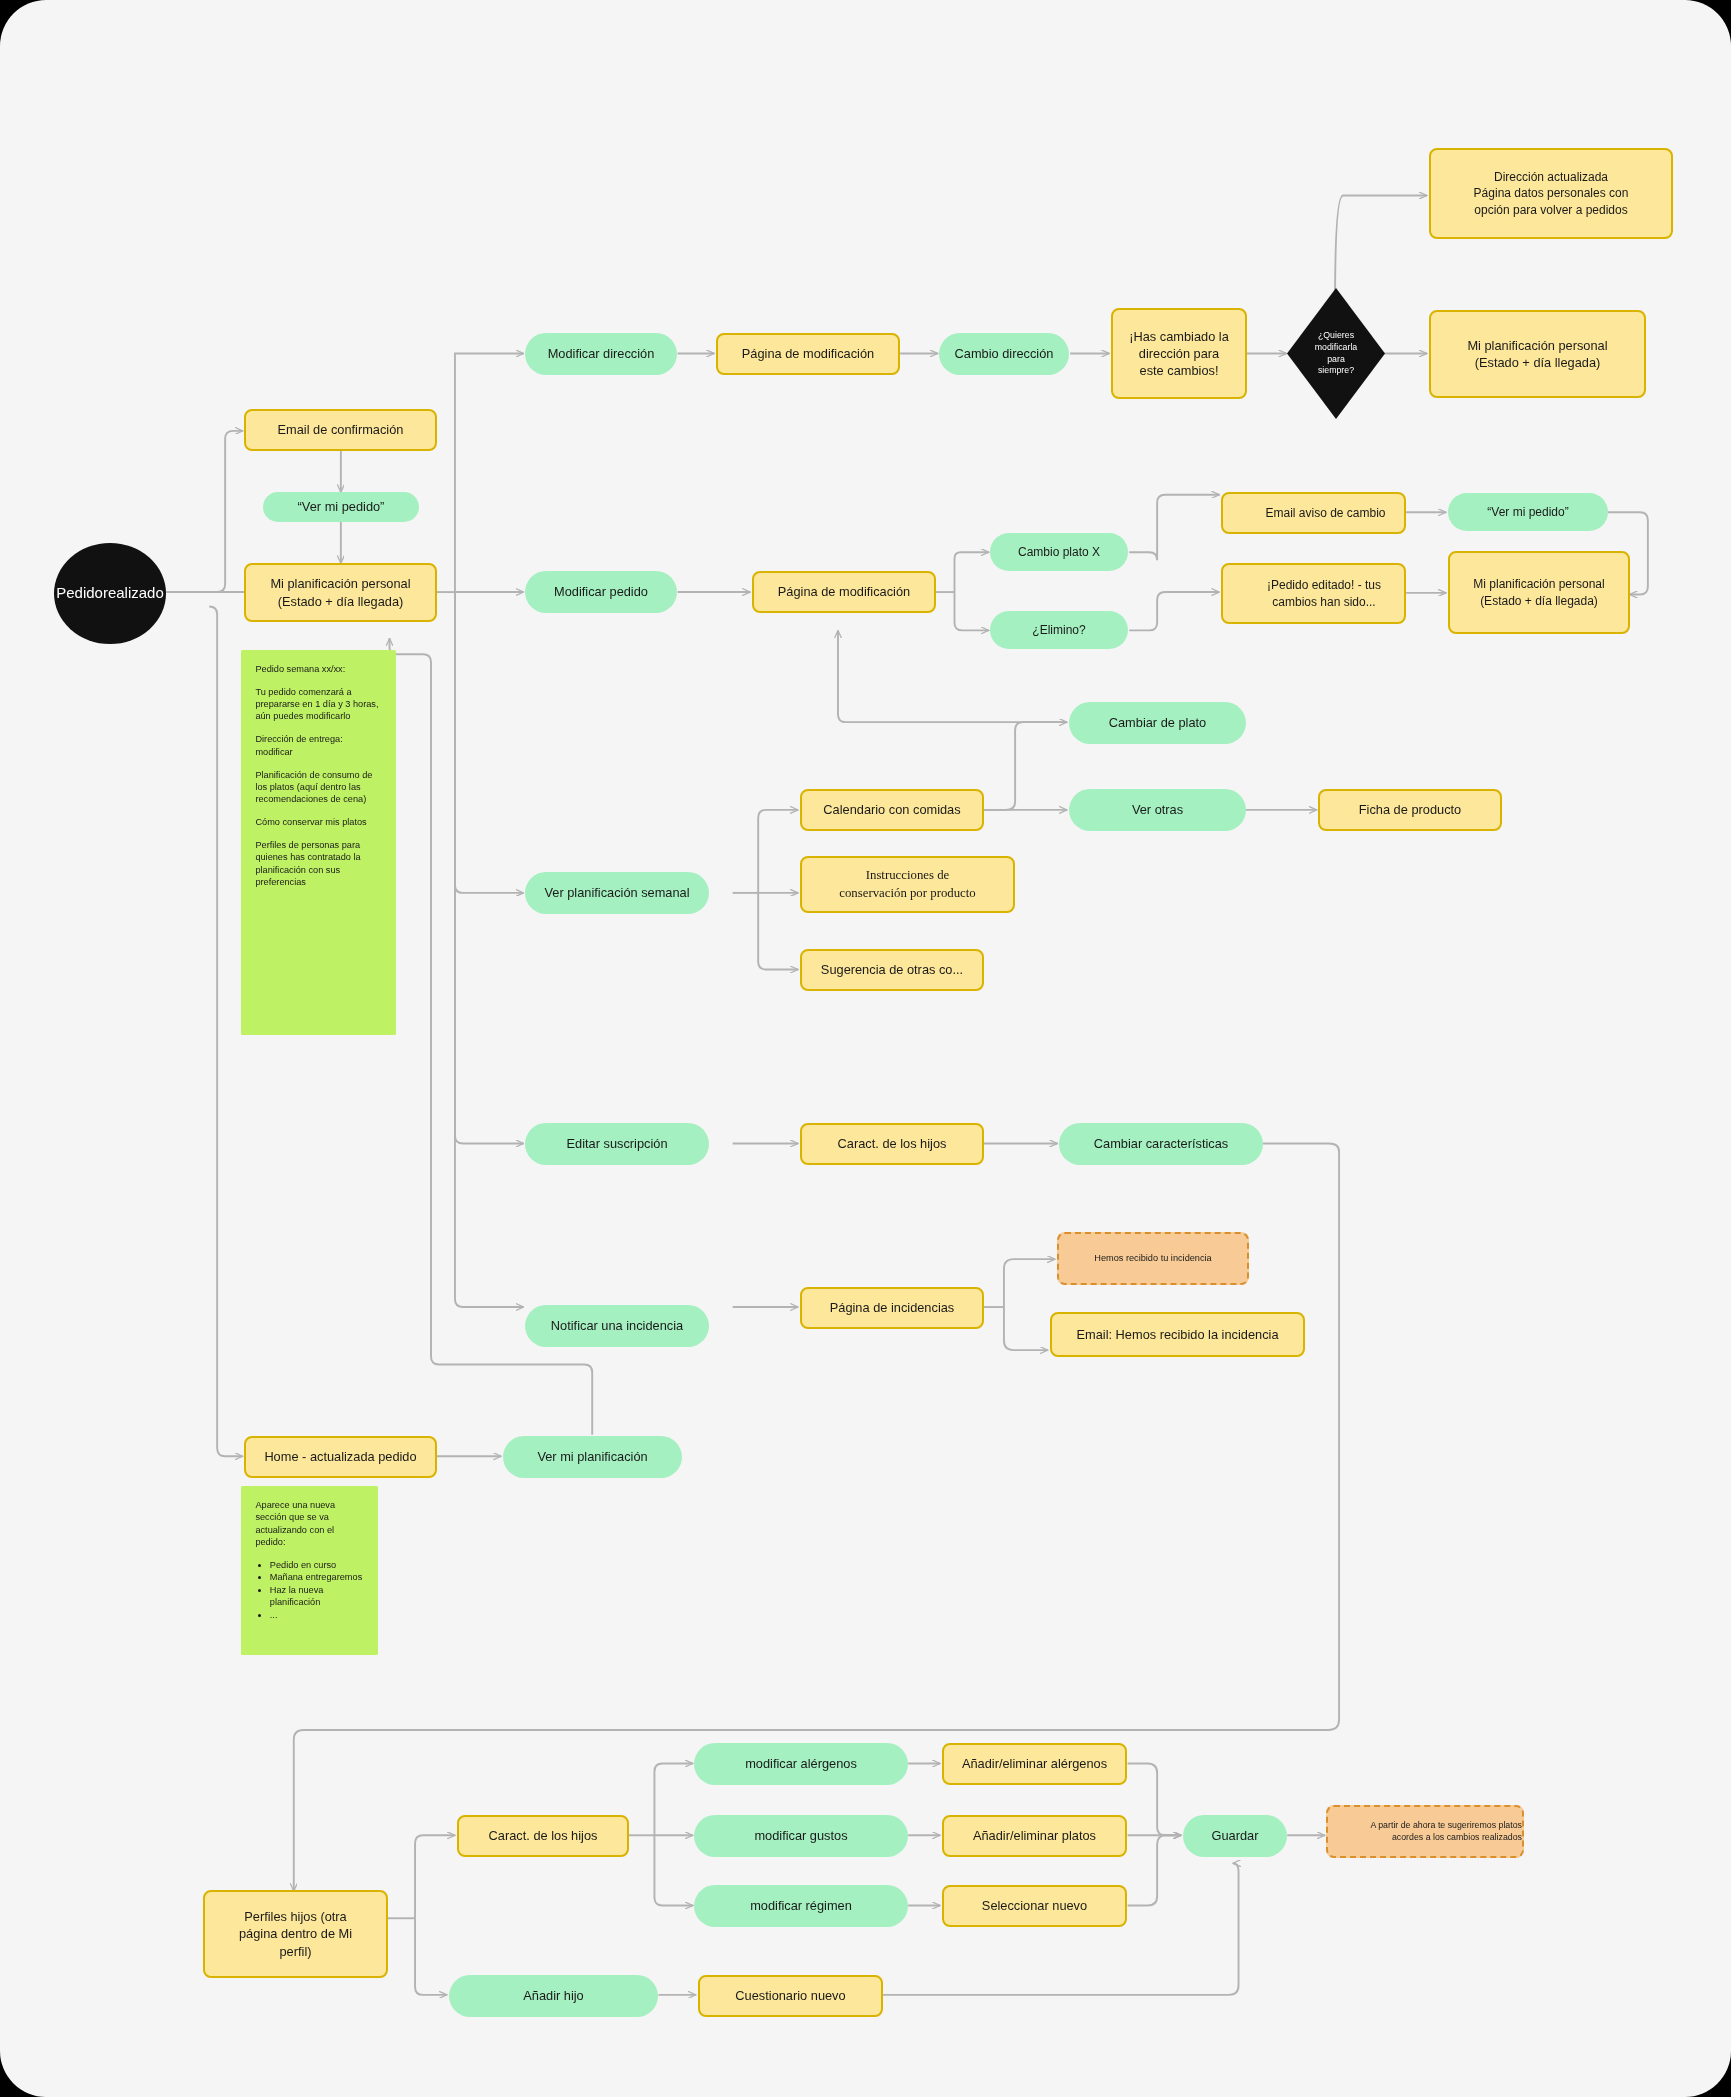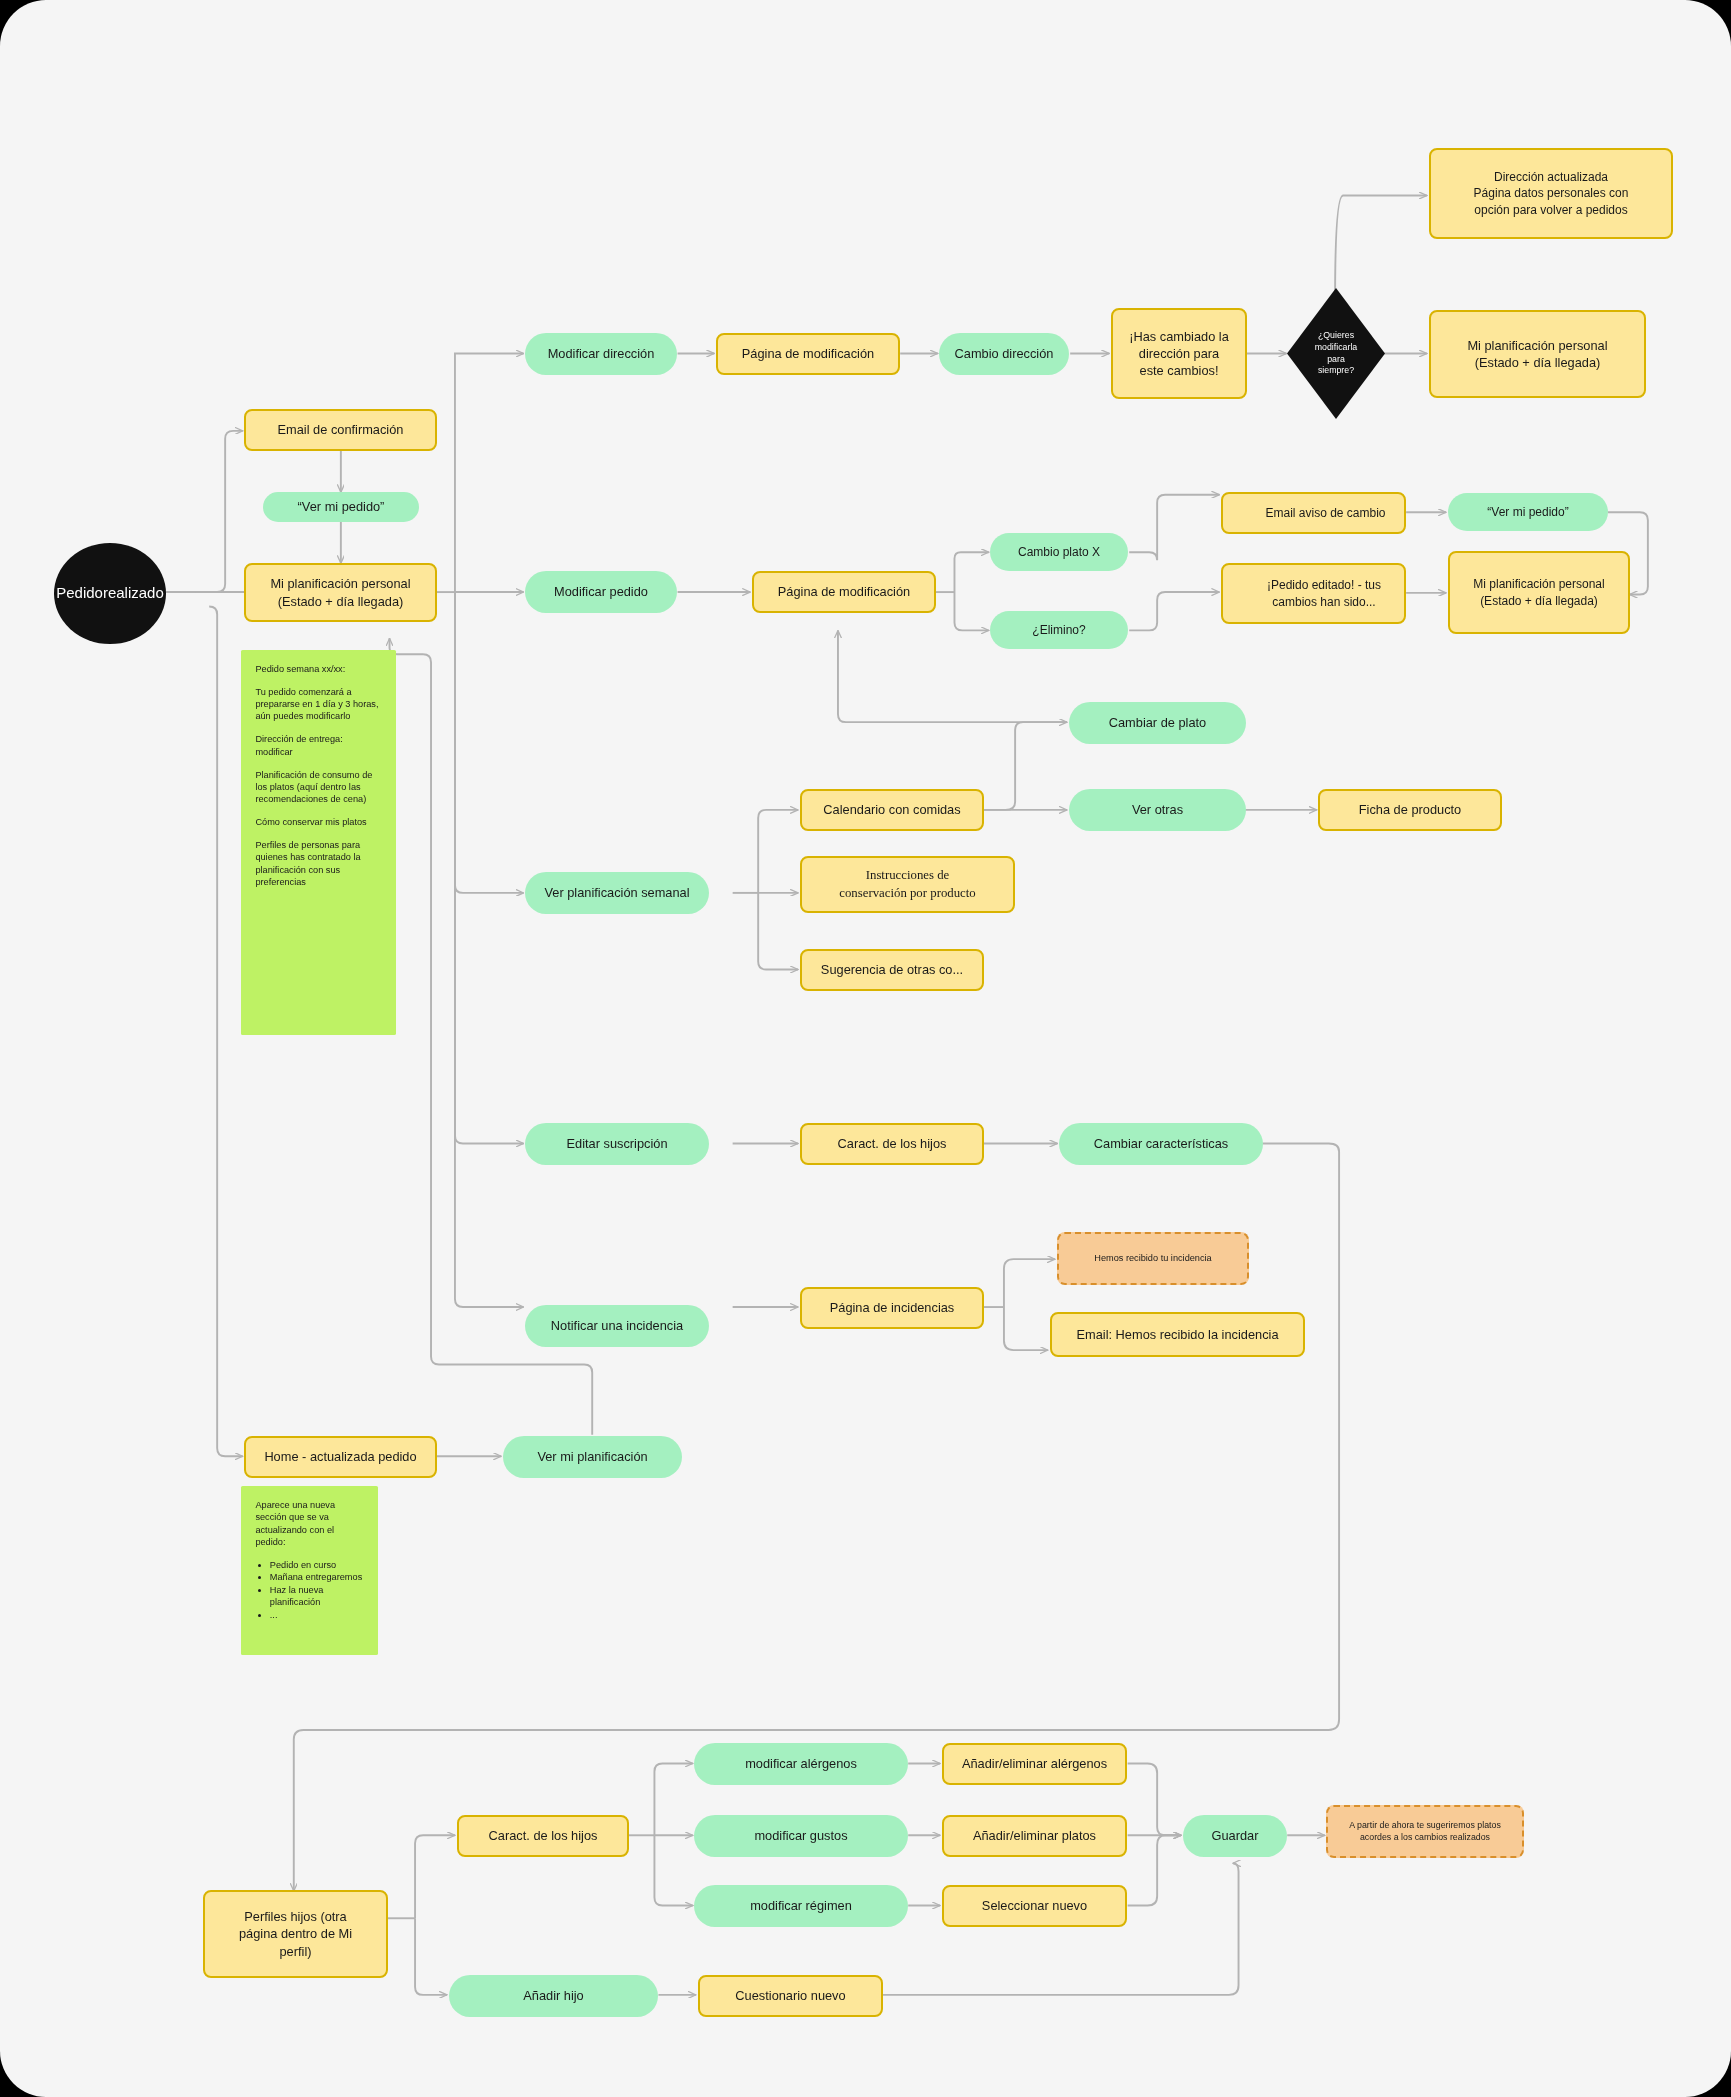--- a/index.html
+++ b/index.html
@@ -263,21 +263,21 @@
   <div class="node green" style="left:694px;top:1885px;width:214px;height:42px;font-size:12.8px;">modificar régimen</div>
 
   <div class="node yellow" style="left:942px;top:1743px;width:185px;height:42px;font-size:12.8px;">Añadir/eliminar alérgenos</div>
 
   <div class="node yellow" style="left:942px;top:1815px;width:185px;height:42px;font-size:12.8px;">Añadir/eliminar platos</div>
 
   <div class="node yellow" style="left:942px;top:1885px;width:185px;height:42px;font-size:12.8px;">Seleccionar nuevo</div>
 
   <div class="node green" style="left:1183px;top:1815px;width:104px;height:42px;font-size:12.8px;">Guardar</div>
 
-  <div class="node orange" style="left:1326px;top:1805px;width:198px;height:53px;flex-direction:column;font-size:8.8px;">
+  <div class="node orange" style="left:1326px;top:1805px;width:198px;height:53px;flex-direction:column;font-size:8.8px;align-items:flex-end;">
     <span>A partir de ahora te sugeriremos platos</span>
     <span>acordes a los cambios realizados</span>
   </div>
 
   <div class="node green" style="left:449px;top:1975px;width:209px;height:42px;font-size:12.8px;">Añadir hijo</div>
 
   <div class="node yellow" style="left:698px;top:1975px;width:185px;height:42px;font-size:12.8px;">Cuestionario nuevo</div>
 
 </div>
 

